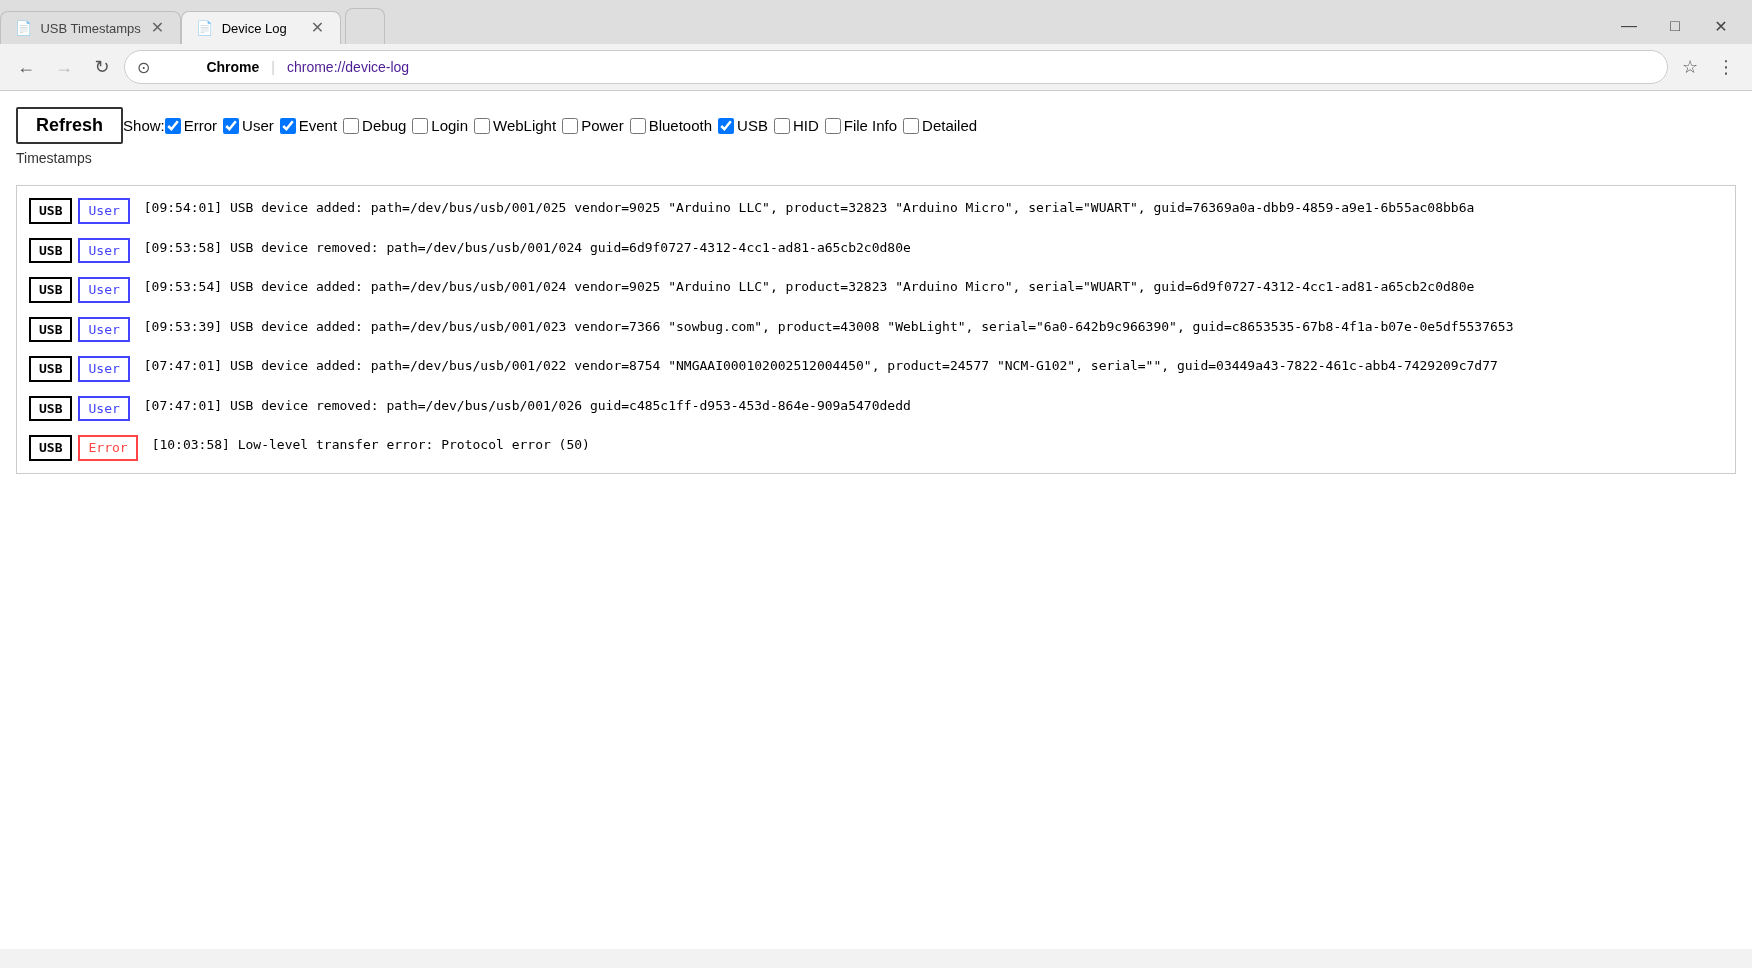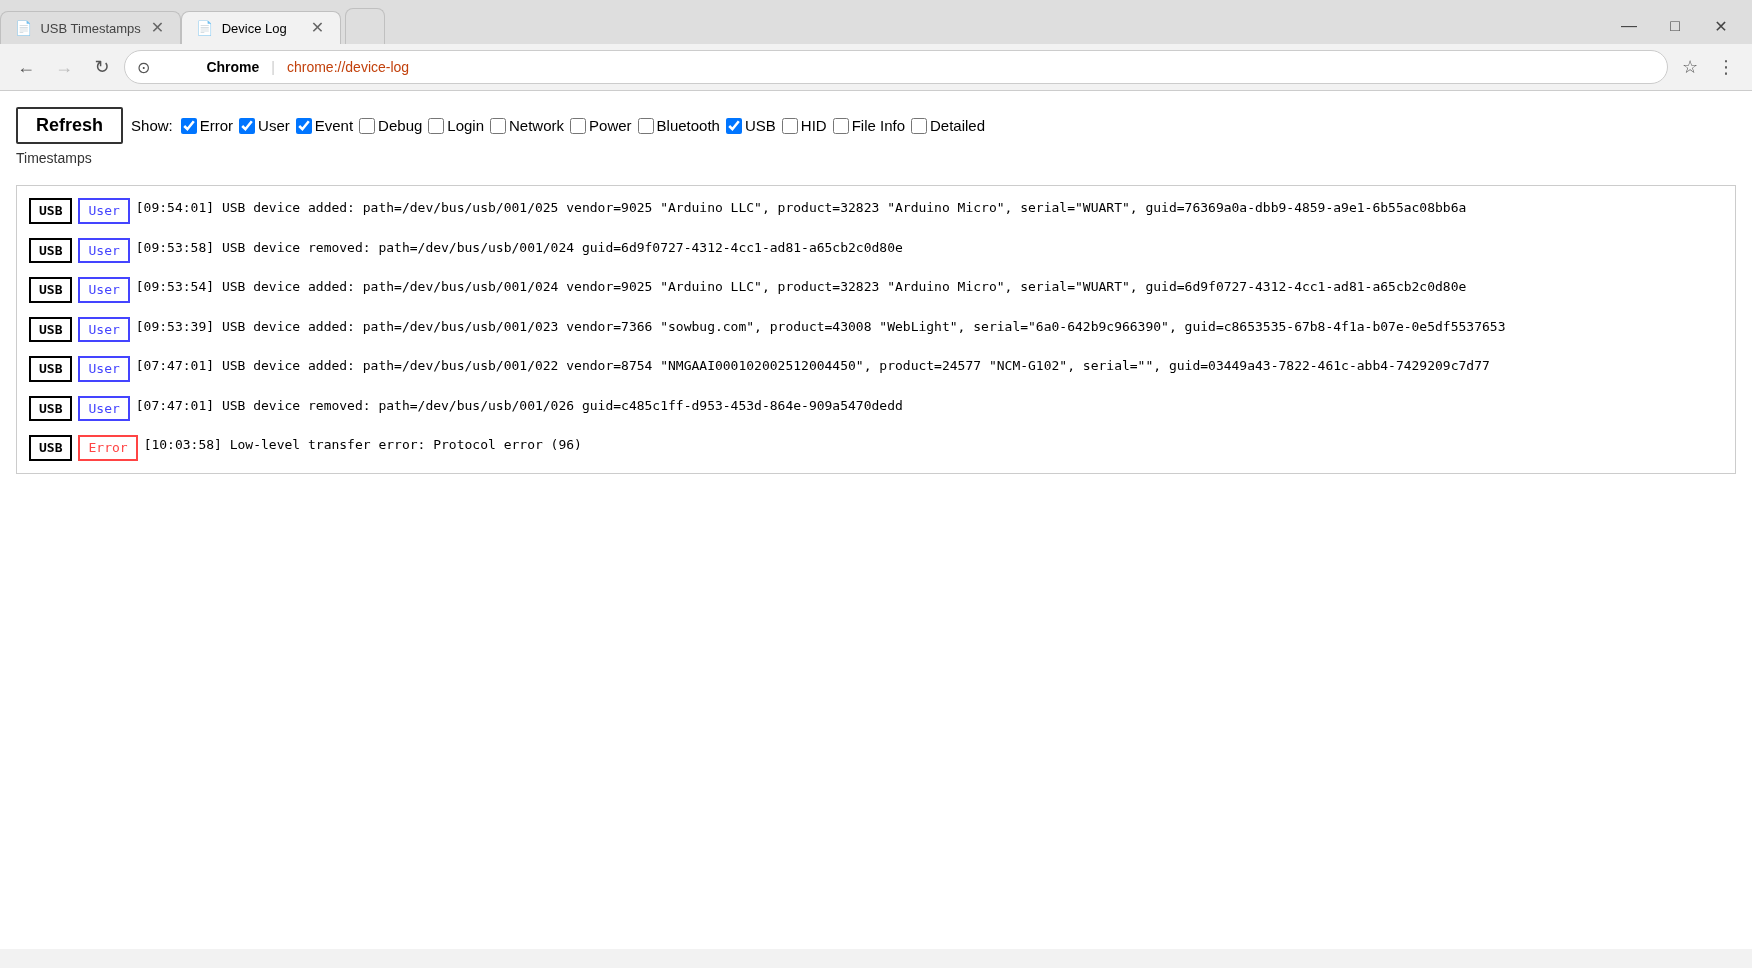--- a/index.html
+++ b/index.html
@@ -101,21 +101,21 @@
       background: white;
       border: 1px solid #ccc;
       border-radius: 20px;
       padding: 0 12px;
       height: 34px;
       gap: 8px;
     }
     .address-icon { font-size: 16px; color: #555; }
     .address-app-name { font-weight: bold; color: #000000; font-size: 14px; margin-left: 48px; }
     .address-separator { color: #ccc; margin: 0 4px; }
-    .address-url { color: #c2410c; font-size: 14px; }
+    .address-url { color: #4c1d95; font-size: 14px; }
 
     .nav-actions {
       display: flex;
       align-items: center;
       gap: 4px;
     }
 
     
     .page-content {
       background: white;
@@ -126,21 +126,21 @@
     .info-text {
       font-size: 13px;
       color: #333;
       margin-bottom: 16px;
     }
 
     .controls-bar {
       display: flex;
       align-items: center;
       flex-wrap: wrap;
-      gap: 8px;
+      gap: 0;
       margin-bottom: 6px;
     }
 
     .refresh-button {
       border: 2px solid #333;
       background: white;
       padding: 6px 18px;
       font-size: 18px;
       font-weight: bold;
       cursor: pointer;
@@ -220,20 +220,21 @@
       padding: 1px 8px;
       font-size: 13px;
       color: #ff4444;
       margin-right: 6px;
       white-space: nowrap;
     }
 
     .log-text {
       flex: 1;
       word-break: break-all;
+      margin-left: 8px;
     }
   </style>
 </head>
 <body>
 
 <div class="browser-chrome">
 
   <div class="tab-bar">
     <div class="tab">
       <span class="tab-icon">📄</span>
@@ -291,21 +292,21 @@
       <label class="checkbox-item">
         <input type="checkbox" style="">
         <span>Debug</span>
       </label>
       <label class="checkbox-item">
         <input type="checkbox" style="">
         <span>Login</span>
       </label>
       <label class="checkbox-item">
         <input type="checkbox" style="">
-        <span>Network</span>
+        <span>WebLight</span>
       </label>
       <label class="checkbox-item">
         <input type="checkbox" style="">
         <span>Power</span>
       </label>
       <label class="checkbox-item">
         <input type="checkbox" style="">
         <span>Bluetooth</span>
       </label>
       <label class="checkbox-item">
@@ -356,16 +357,16 @@
         <span class="log-text">[07:47:01] USB device added: path=/dev/bus/usb/001/022 vendor=8754 "NMGAAI000102002512004450", product=24577 "NCM-G102", serial="", guid=03449a43-7822-461c-abb4-7429209c7d77</span>
       </div>
       <div class="log-entry">
         <span class="tag-usb">USB</span>
         <span class="tag-user">User</span>
         <span class="log-text">[07:47:01] USB device removed: path=/dev/bus/usb/001/026 guid=c485c1ff-d953-453d-864e-909a5470dedd</span>
       </div>
       <div class="log-entry">
         <span class="tag-usb">USB</span>
         <span class="tag-error">Error</span>
-        <span class="log-text">[10:03:58] Low-level transfer error: Protocol error (96)</span>
+        <span class="log-text">[10:03:58] Low-level transfer error: Protocol error (50)</span>
       </div>
     </div>
 </div>
 
 </body></html>

